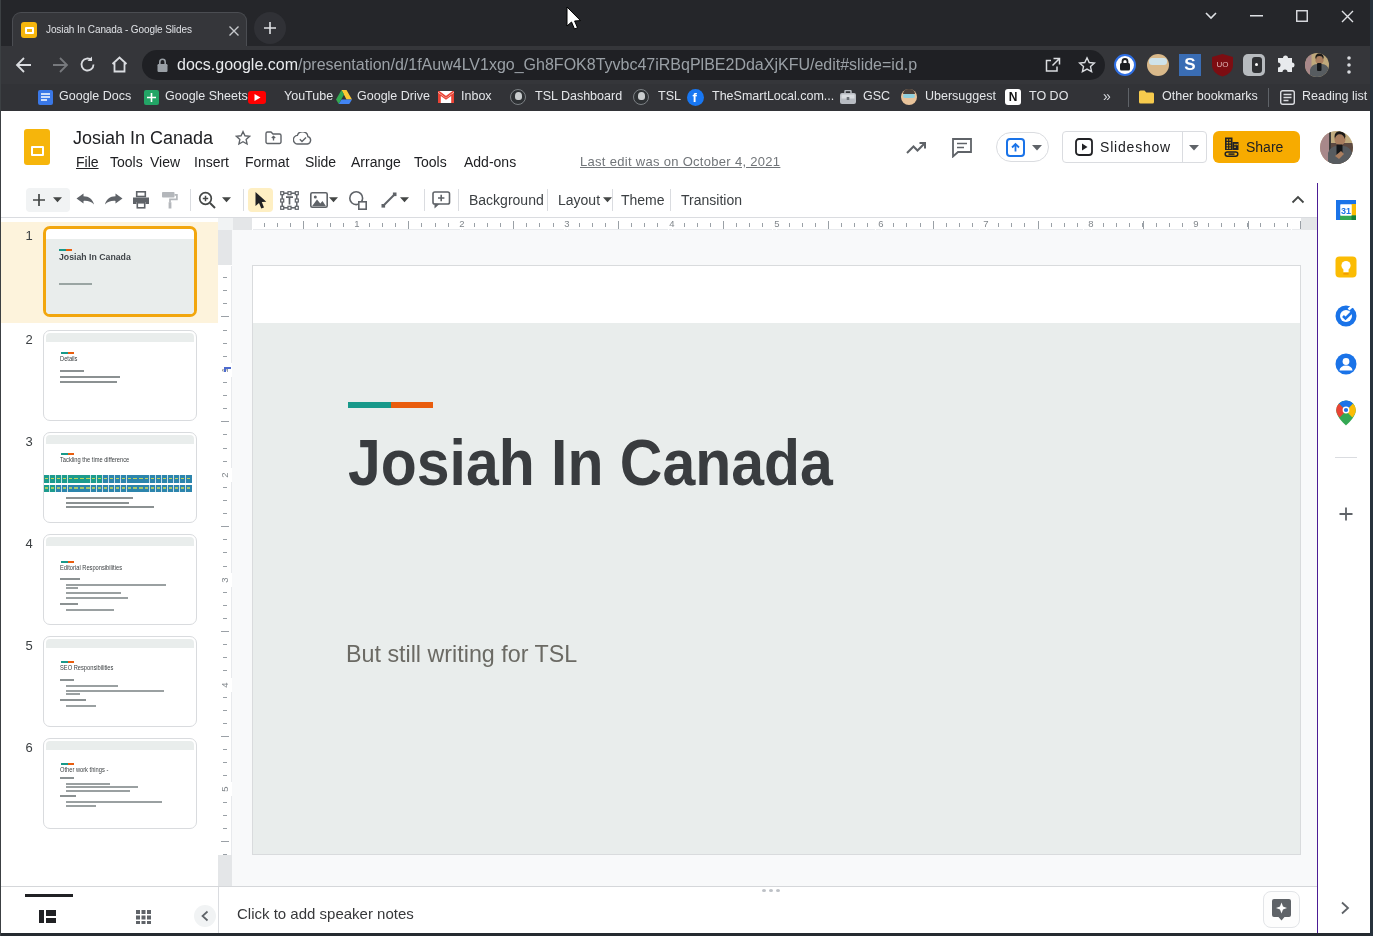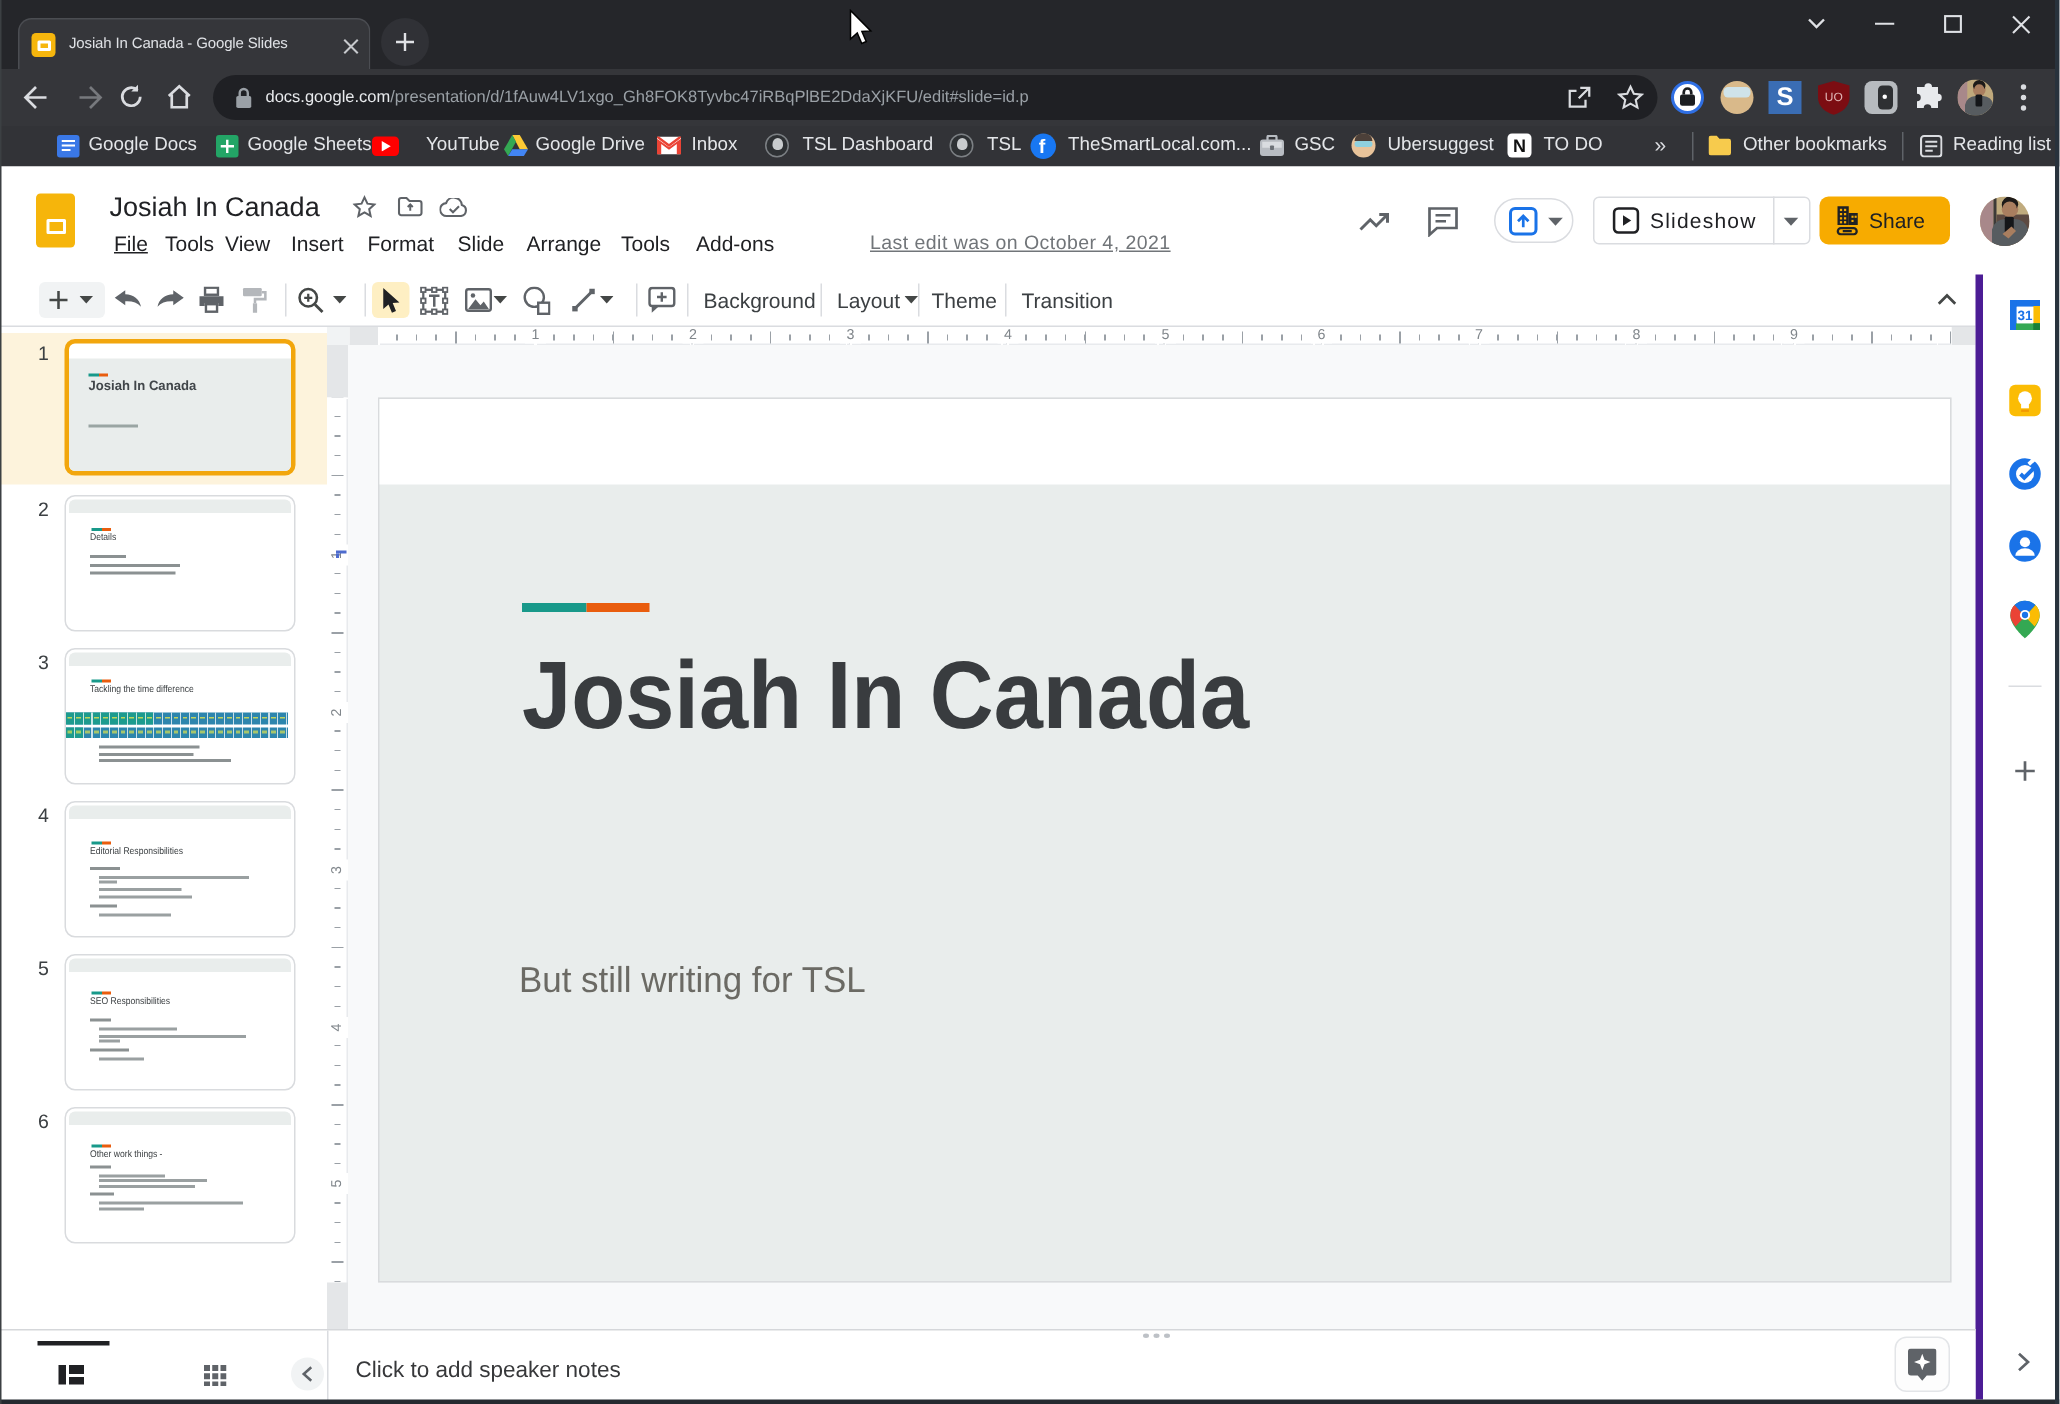--- a/index.html
+++ b/index.html
@@ -55,21 +55,21 @@
   </svg>
 <svg class="abs" style="left:110px;top:55px;" width="19" height="19" viewBox="0 0 19 19">
     <path d="M2.5 9 L9.5 2.5 L16.5 9 M4.5 8 V16.5 H14.5 V8" fill="none" stroke="#dadce0" stroke-width="1.8"></path>
   </svg>
 
 <div class="abs" style="left:142px;top:50px;width:963px;height:30px;background:#1f2024;border-radius:15px;"></div>
 <svg class="abs" style="left:156px;top:58px;" width="13" height="15" viewBox="0 0 13 15">
     <rect x="1.5" y="6" width="10" height="8" rx="1.2" fill="#9aa0a6"></rect>
     <path d="M3.8 6 V4 a2.7 2.7 0 0 1 5.4 0 V6" fill="none" stroke="#9aa0a6" stroke-width="1.6"></path>
   </svg>
-<div class="abs" style="left:177px;top:57px;height:16px;font-size:11px;line-height:16px;color:#e8eaed;white-space:nowrap;">docs.google.com<span style="color:#9aa0a6;">/presentation/d/1fAuw4LV1xgo_Gh8FOK8Tyvbc47iRBqPlBE2DdaXjKFU/edit#slide=id.p</span></div>
+<div class="abs" style="left:177px;top:57px;height:16px;font-size:16px;line-height:16px;color:#e8eaed;white-space:nowrap;">docs.google.com<span style="color:#9aa0a6;">/presentation/d/1fAuw4LV1xgo_Gh8FOK8Tyvbc47iRBqPlBE2DdaXjKFU/edit#slide=id.p</span></div>
 
 <svg class="abs" style="left:1044px;top:57px;" width="17" height="16" viewBox="0 0 17 16">
     <path d="M7 3.5 H2.5 V14 H13 V9.5" fill="none" stroke="#dadce0" stroke-width="1.5"></path>
     <path d="M9.5 1.5 H15.5 V7.5 M15.5 1.5 L8.5 8.5" fill="none" stroke="#dadce0" stroke-width="1.5"></path>
   </svg>
 <svg class="abs" style="left:1078px;top:56px;" width="18" height="18" viewBox="0 0 18 18">
     <path d="M9 1.8 L11.2 6.5 L16.4 7.1 L12.5 10.6 L13.6 15.7 L9 13.1 L4.4 15.7 L5.5 10.6 L1.6 7.1 L6.8 6.5 Z" fill="none" stroke="#dadce0" stroke-width="1.4"></path>
   </svg>
 
 <div class="abs" style="left:1114px;top:54px;width:22px;height:22px;border-radius:50%;background:#fff;border:2.5px solid #2f6fe4;"></div>
@@ -509,21 +509,21 @@
 
   <div class="abs" style="left:34px;top:47px;width:1049px;height:590px;background:#e9edec;border:1px solid #d9dbdd;">
     <div class="abs" style="left:0;top:0;width:1047px;height:57px;background:#fff;"></div>
     <div class="abs" style="left:95px;top:136px;width:43px;height:6px;background:#18998a;"></div>
     <div class="abs" style="left:138px;top:136px;width:42px;height:6px;background:#e95d0e;"></div>
     <div class="abs" id="slidetitle" style="left:95px;top:160px;font-size:64px;font-weight:bold;color:#393c3f;white-space:nowrap;transform:scaleX(0.921);transform-origin:0 0;">Josiah In Canada</div>
     <div class="abs" id="slidesub" style="left:93px;top:374px;font-size:24px;color:#6b6a64;white-space:nowrap;transform:scaleX(0.97);transform-origin:0 0;">But still writing for TSL</div>
   </div>
 </div>
 
-<div class="abs" id="sidebar" style="left:1317px;top:183px;width:56px;height:750px;background:#fff;border-left:5px solid #4c1d95;">
+<div class="abs" id="sidebar" style="left:1317px;top:183px;width:56px;height:750px;background:#fff;border-left:1px solid #4c1d95;">
 
   <svg class="abs" style="left:16px;top:15px;" width="24" height="24" viewBox="0 0 24 24">
     <rect x="2" y="2" width="20" height="20" fill="#fff"></rect>
     <rect x="2" y="2" width="20" height="4.5" fill="#1a73e8"></rect>
     <rect x="2" y="2" width="4.5" height="20" fill="#1a73e8"></rect>
     <rect x="17.5" y="6" width="4.5" height="16" fill="#fbbc04"></rect>
     <rect x="6" y="17.5" width="16" height="4.5" fill="#34a853"></rect>
     <rect x="17.5" y="17.5" width="4.5" height="4.5" fill="#188038"></rect>
     <rect x="6.5" y="6.5" width="11" height="11" fill="#fff"></rect>
     <text x="12" y="15.5" text-anchor="middle" font-size="9" font-weight="bold" fill="#1a73e8" font-family="Liberation Sans">31</text>

